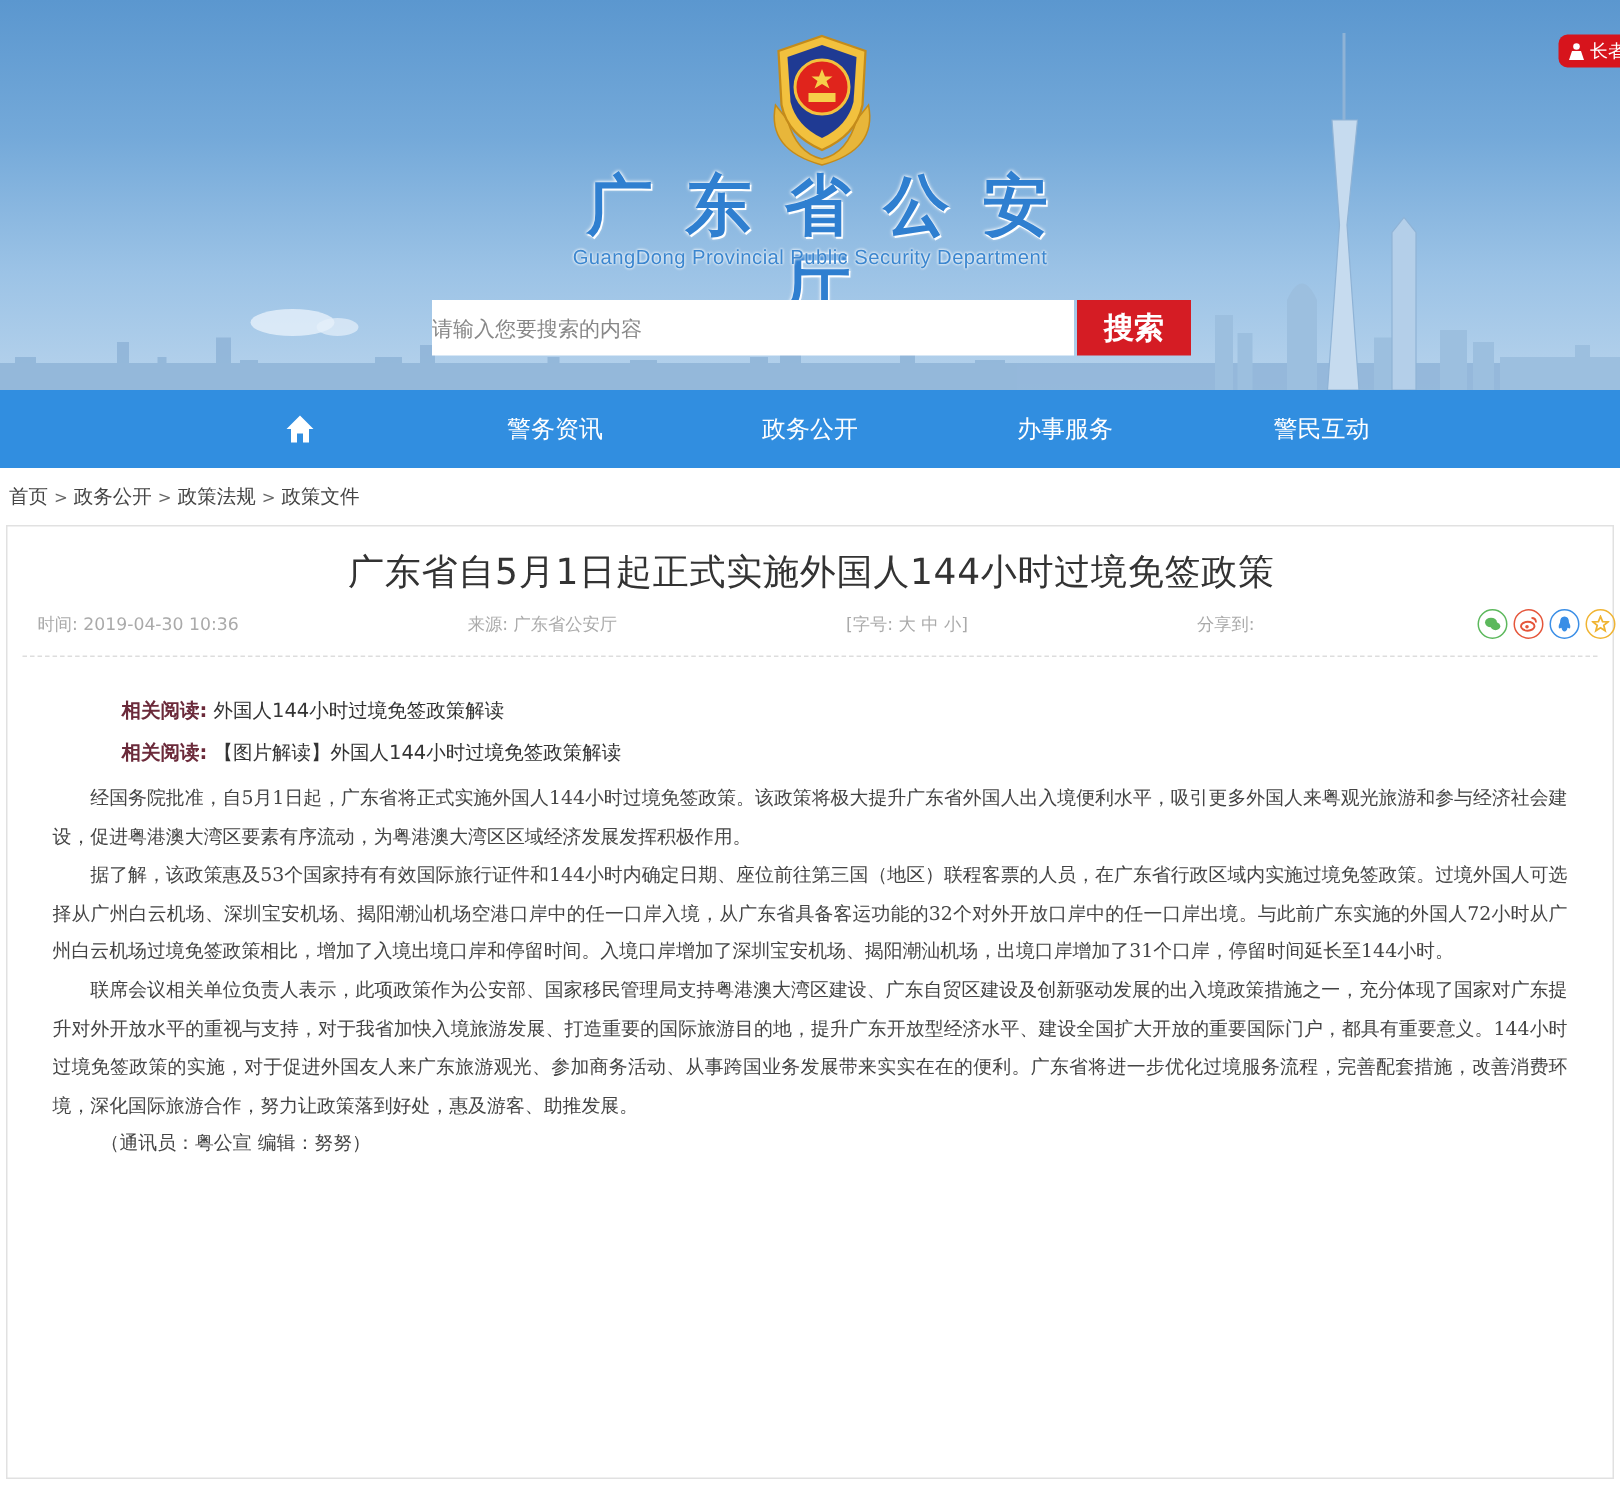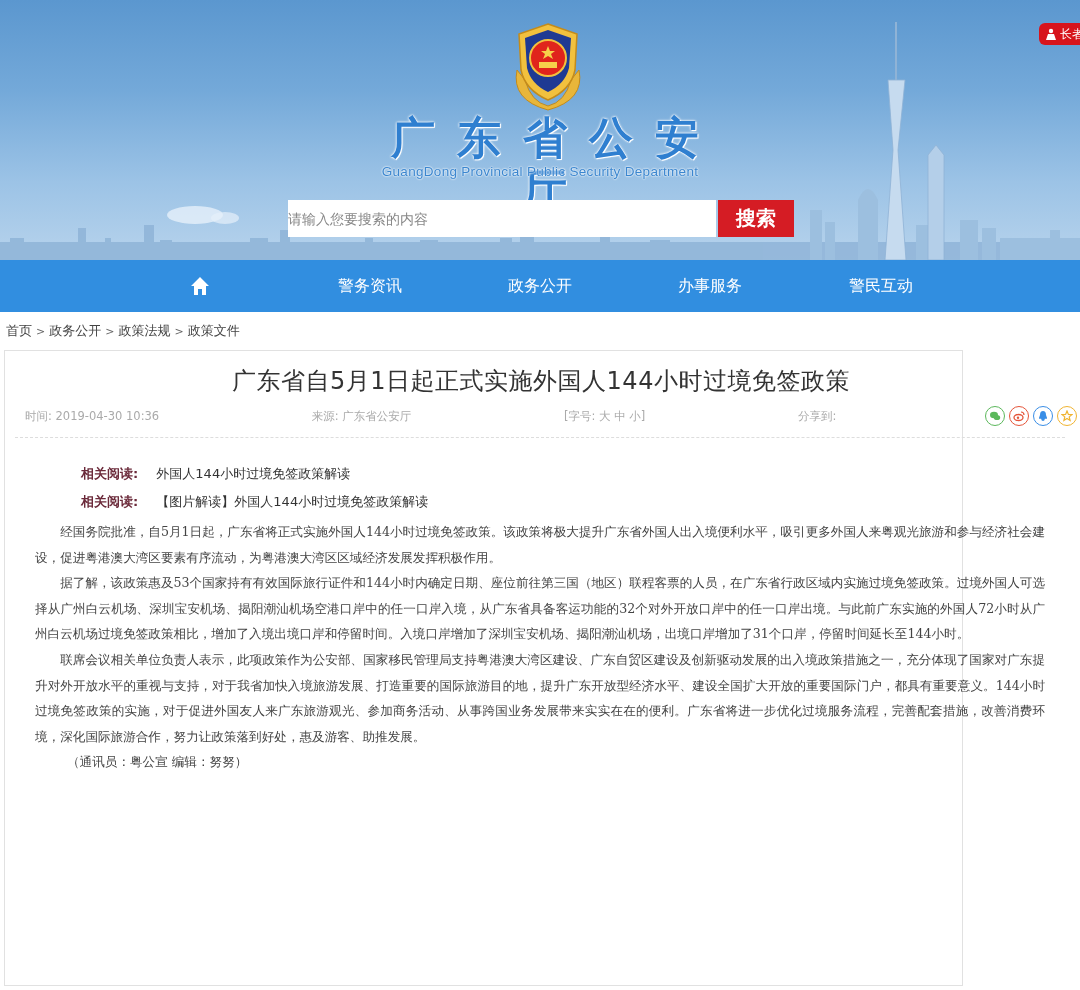--- a/index.html
+++ b/index.html
@@ -56,42 +56,42 @@
   .nav-home svg { width: 20px; height: 20px; }
 
   
   .breadcrumb { position: absolute; left: 6px; top: 322px; font-size: 13px; color: #444; }
   .breadcrumb span { cursor: default; }
   .breadcrumb .crumb { cursor: pointer; }
   .breadcrumb .sep { margin: 0 4px; color: #666; font-size: 11px; }
 
   
   .article {
-    position: absolute; left: 4px; top: 350px; width: 959px; height: 636px;
+    position: absolute; left: 4px; top: 350px; width: 1072px; height: 636px;
     border: 1px solid #e1e1e1; background: #fff; padding-left: 32px;
   }
   .article-title {
     position: absolute; left: 0; top: 14px; width: 1072px; text-align: center;
     font-size: 24px; color: #333; letter-spacing: 0.5px;
   }
   .meta {
     position: absolute; left: 0; top: 52px; width: 1072px; text-align: center; height: 26px;
     font-size: 11.5px; color: #aaa; display: flex; justify-content: space-between; align-items: center; gap: 0;
     padding-left: 20px;
   }
   .meta .m { margin-right: 14px; }
   .meta .fs { cursor: pointer; }
   .share-icons { display: inline-flex; gap: 4px; margin-left: -4px; }
   .share { width: 20px; height: 20px; border-radius: 50%; border: 1.5px solid; display: inline-flex;
     align-items: center; justify-content: center; cursor: pointer; }
   .share svg { width: 12px; height: 12px; }
   .divider { position: absolute; left: 10px; top: 86px; width: 1050px; border-top: 1px dashed #ddd; }
 
   .related { position: absolute; left: 76px; font-size: 13px; color: #333; }
-  .related .lbl { font-weight: bold; color: #6b2a3a; margin-right: 14px; }
+  .related .lbl { font-weight: bold; color: #6b2a3a; }
   .related .lnk { cursor: pointer; }
 
   .body {
     position: absolute; left: 30px; top: 168px; width: 1010px;
     font-family: "DejaVu Serif", "Liberation Serif", serif; font-size: 12.6px; color: #444;
     line-height: 25.6px; text-align: justify;
   }
   .body p { text-indent: 2em; }
   .body .credit { text-indent: 0; padding-left: 32px; }
 </style>

